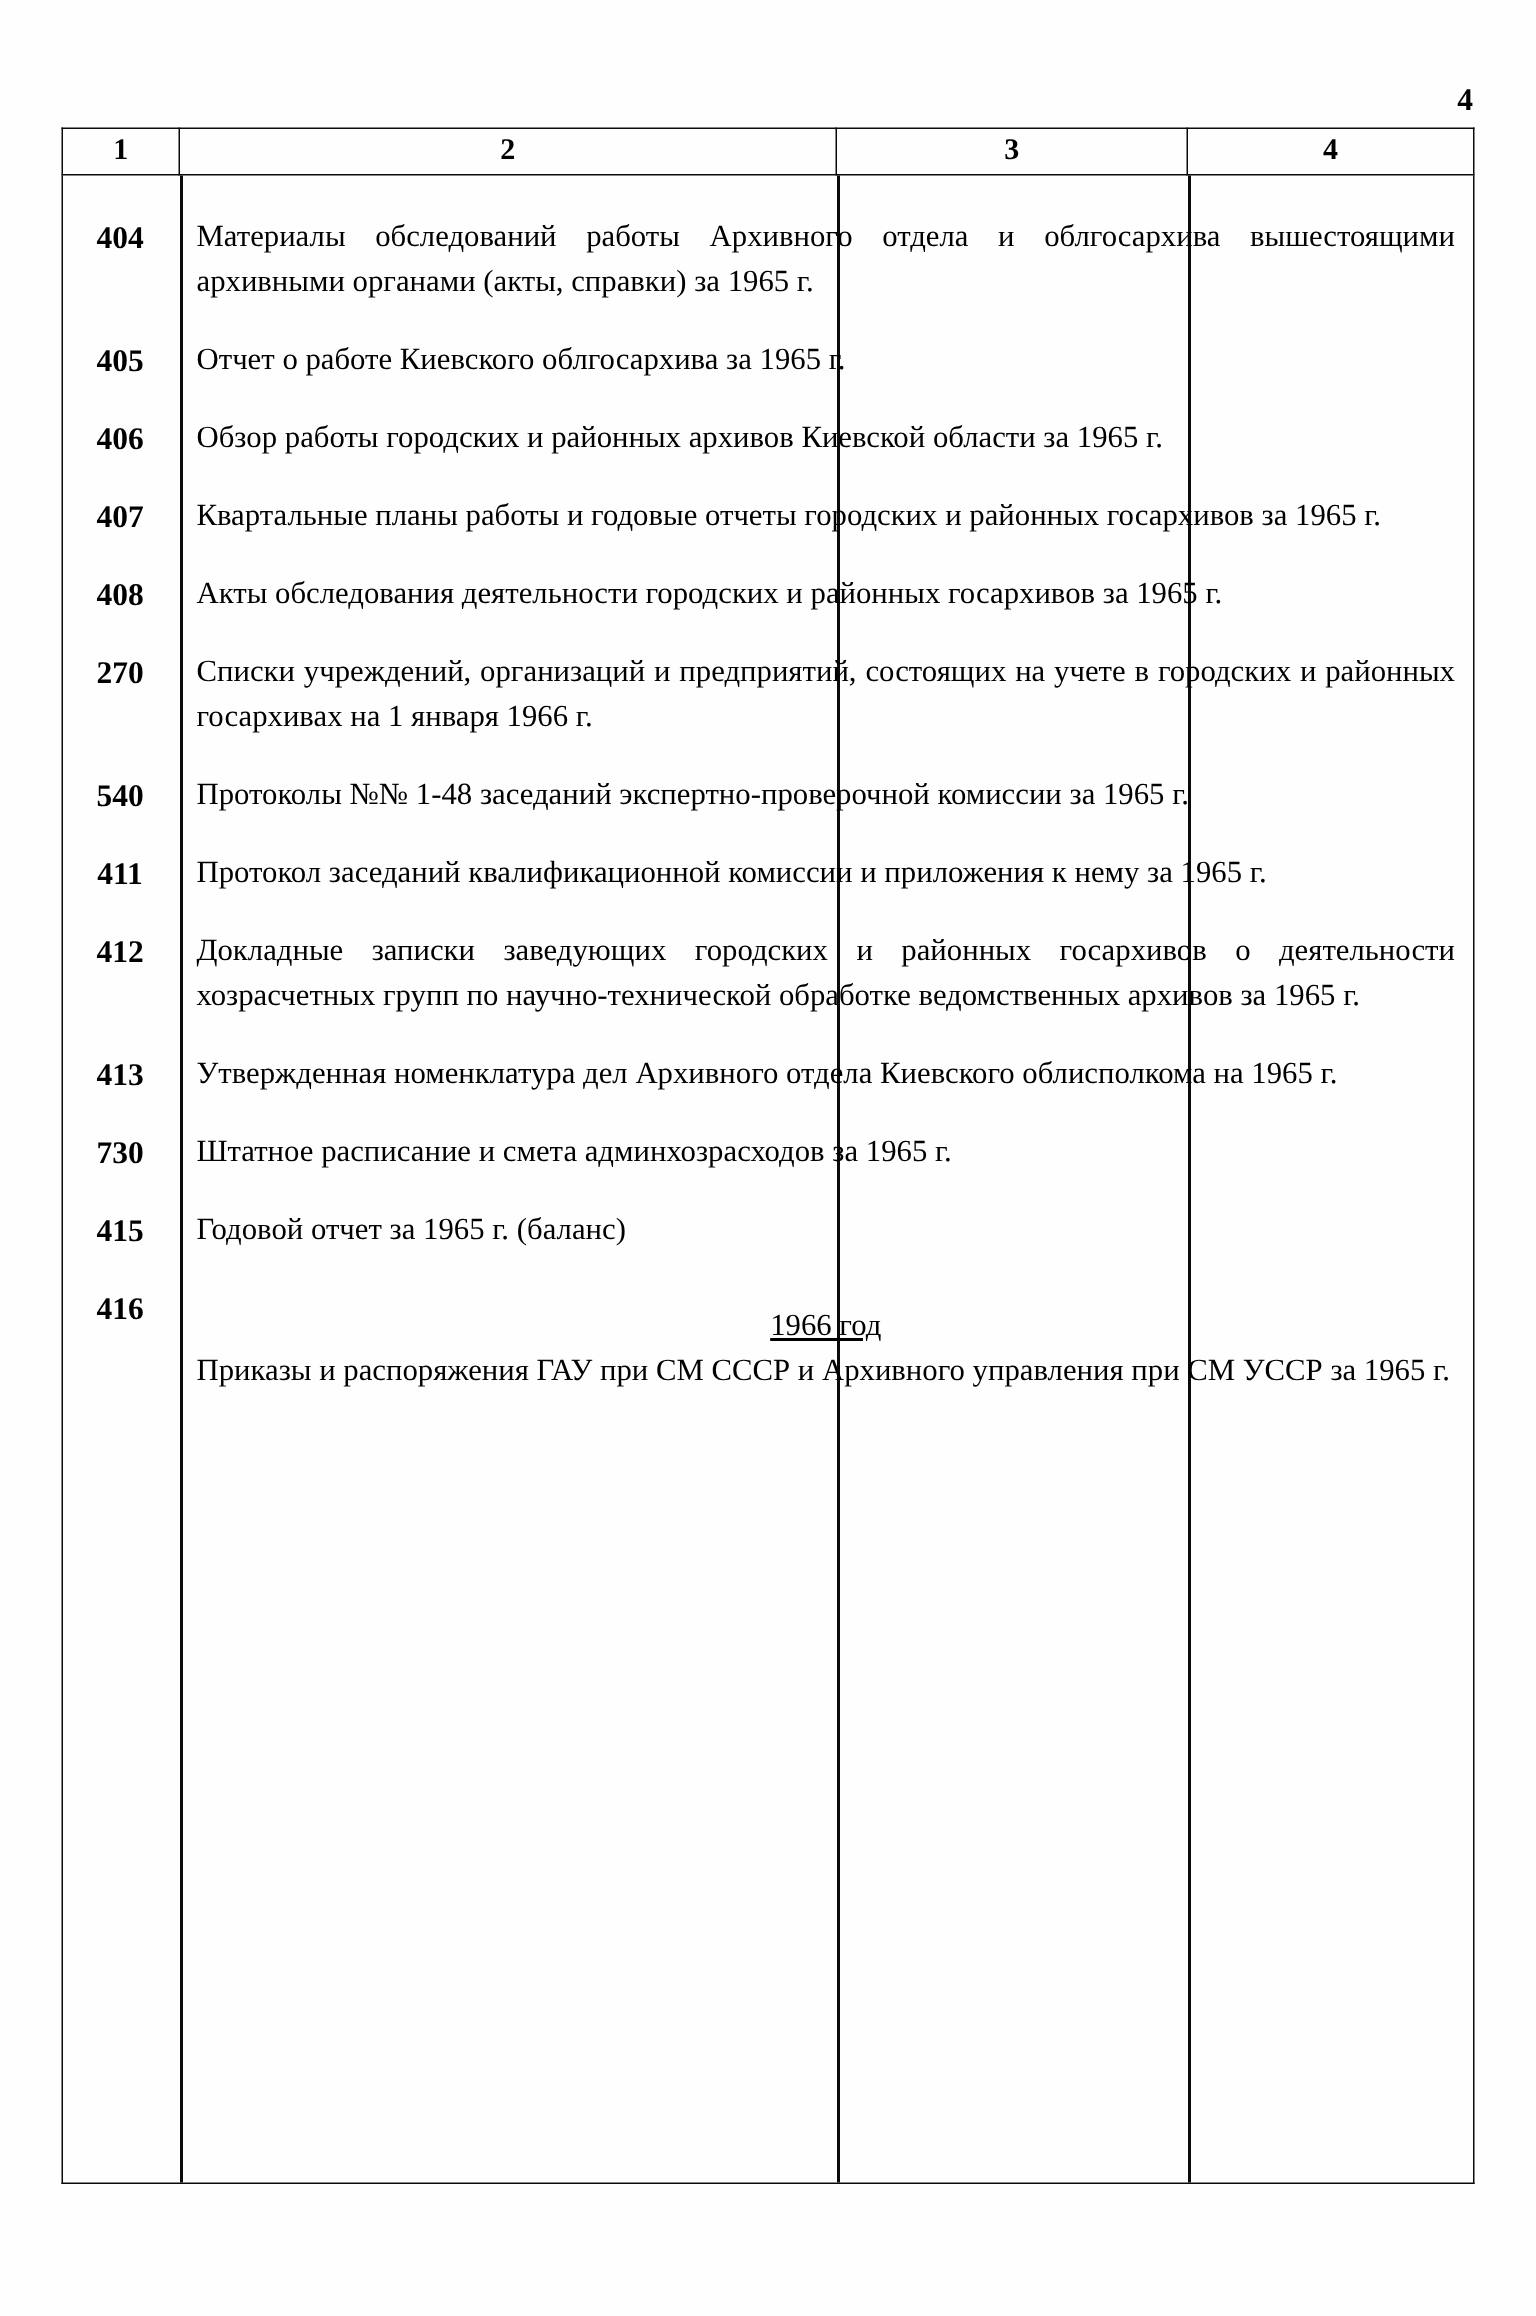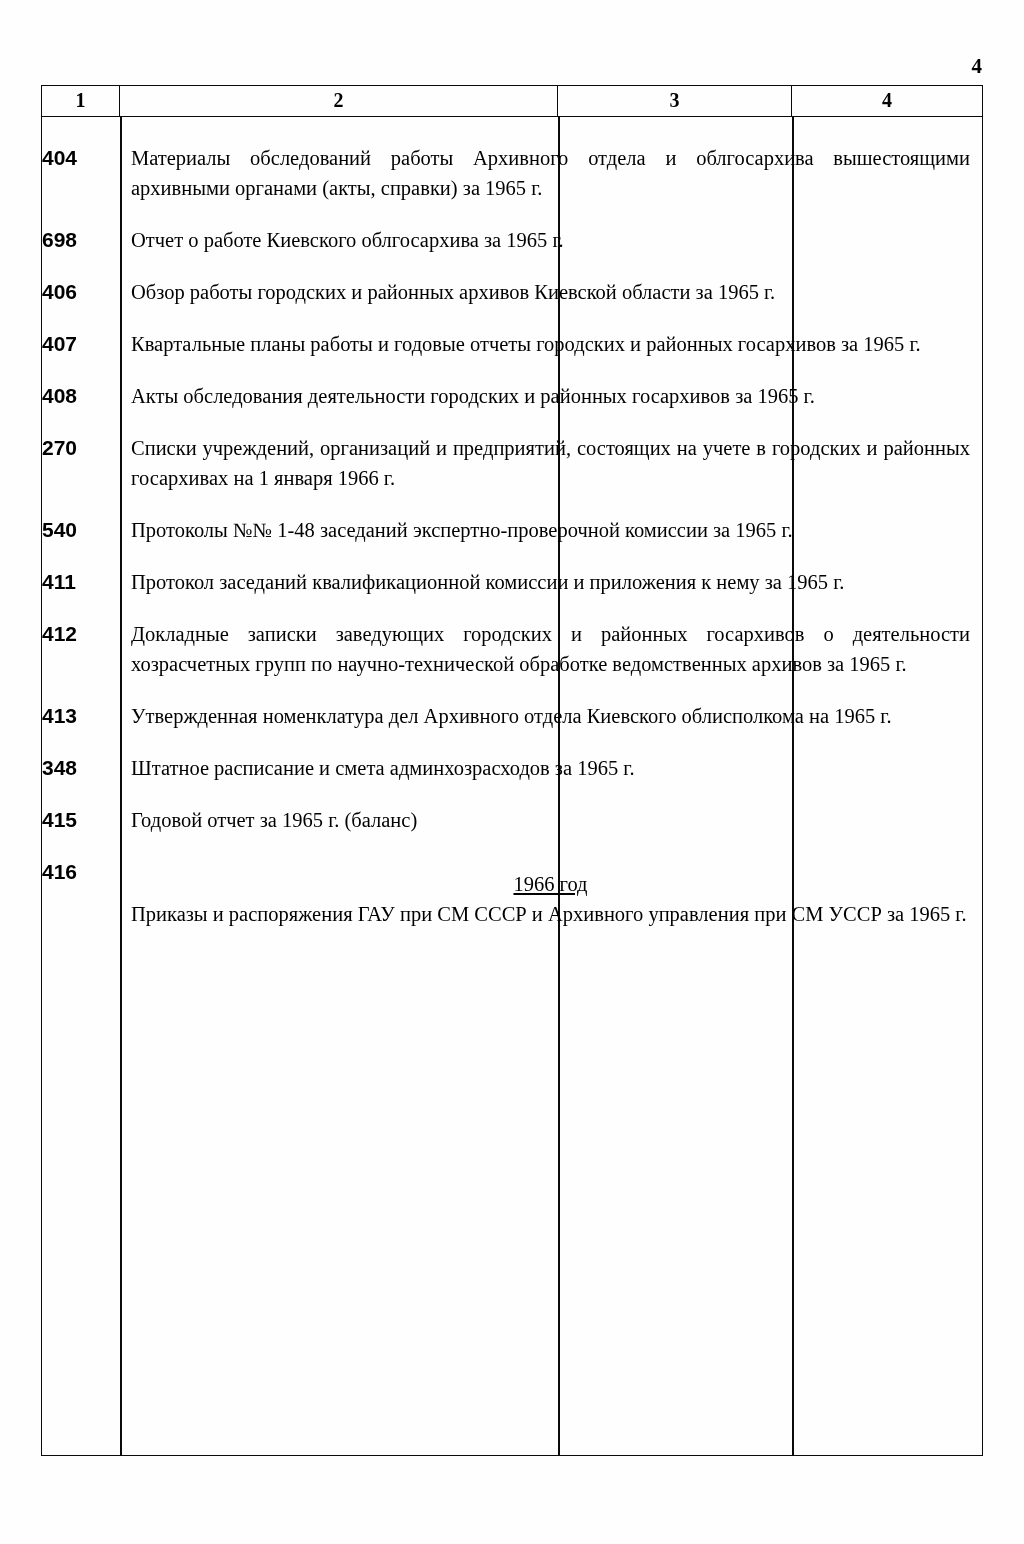--- a/index.html
+++ b/index.html
@@ -73,26 +73,26 @@
     display: flex;
     align-items: flex-start;
     margin-bottom: 22px;
   }
   .entry:first-child { margin-top: 0; }
 
   .entry-num {
     width: 78px;
     min-width: 78px;
     box-sizing: border-box;
-    text-align: left;
+    text-align: center;
     font-size: 21px;
     font-weight: bold;
     line-height: 30px;
     padding-right: 2px;
-    font-family: Liberation Sans, sans-serif;
+    font-family: Liberation Serif, serif;
   }
 
   .entry-text {
     flex: 1;
     box-sizing: border-box;
     padding-left: 11px;
     padding-right: 12px;
     font-size: 20.5px;
     line-height: 30px;
     text-align: justify;
@@ -170,21 +170,21 @@
               <div class="vline v3"></div>
             </div>
             <div class="entries-inner" id="entries">
                 <div class="entry">
                   <div class="entry-num">404</div>
                   <div class="entry-text">
                     <div>Материалы обследований работы Архив­ного отдела и облгосархива вышесто­ящими архивными органами (акты, справ­ки) за 1965 г.</div>
                   </div>
                 </div>
                 <div class="entry">
-                  <div class="entry-num">698</div>
+                  <div class="entry-num">405</div>
                   <div class="entry-text">
                     <div>Отчет о работе Киевского облгосархива за 1965 г.</div>
                   </div>
                 </div>
                 <div class="entry">
                   <div class="entry-num">406</div>
                   <div class="entry-text">
                     <div>Обзор работы городских и районных архивов Киевской области за 1965 г.</div>
                   </div>
                 </div>
@@ -224,21 +224,21 @@
                     <div>Докладные записки заведующих городских и районных госархивов о деятельности хозрасчетных групп по научно-техни­ческой обработке ведомственных архивов за 1965 г.</div>
                   </div>
                 </div>
                 <div class="entry">
                   <div class="entry-num">413</div>
                   <div class="entry-text">
                     <div>Утвержденная номенклатура дел Ар­хивного отдела Киевского облисполкома на 1965 г.</div>
                   </div>
                 </div>
                 <div class="entry">
-                  <div class="entry-num">348</div>
+                  <div class="entry-num">730</div>
                   <div class="entry-text">
                     <div>Штатное расписание и смета админхоз­расходов за 1965 г.</div>
                   </div>
                 </div>
                 <div class="entry">
                   <div class="entry-num">415</div>
                   <div class="entry-text">
                     <div>Годовой отчет за 1965 г. (баланс)</div>
                   </div>
                 </div>

